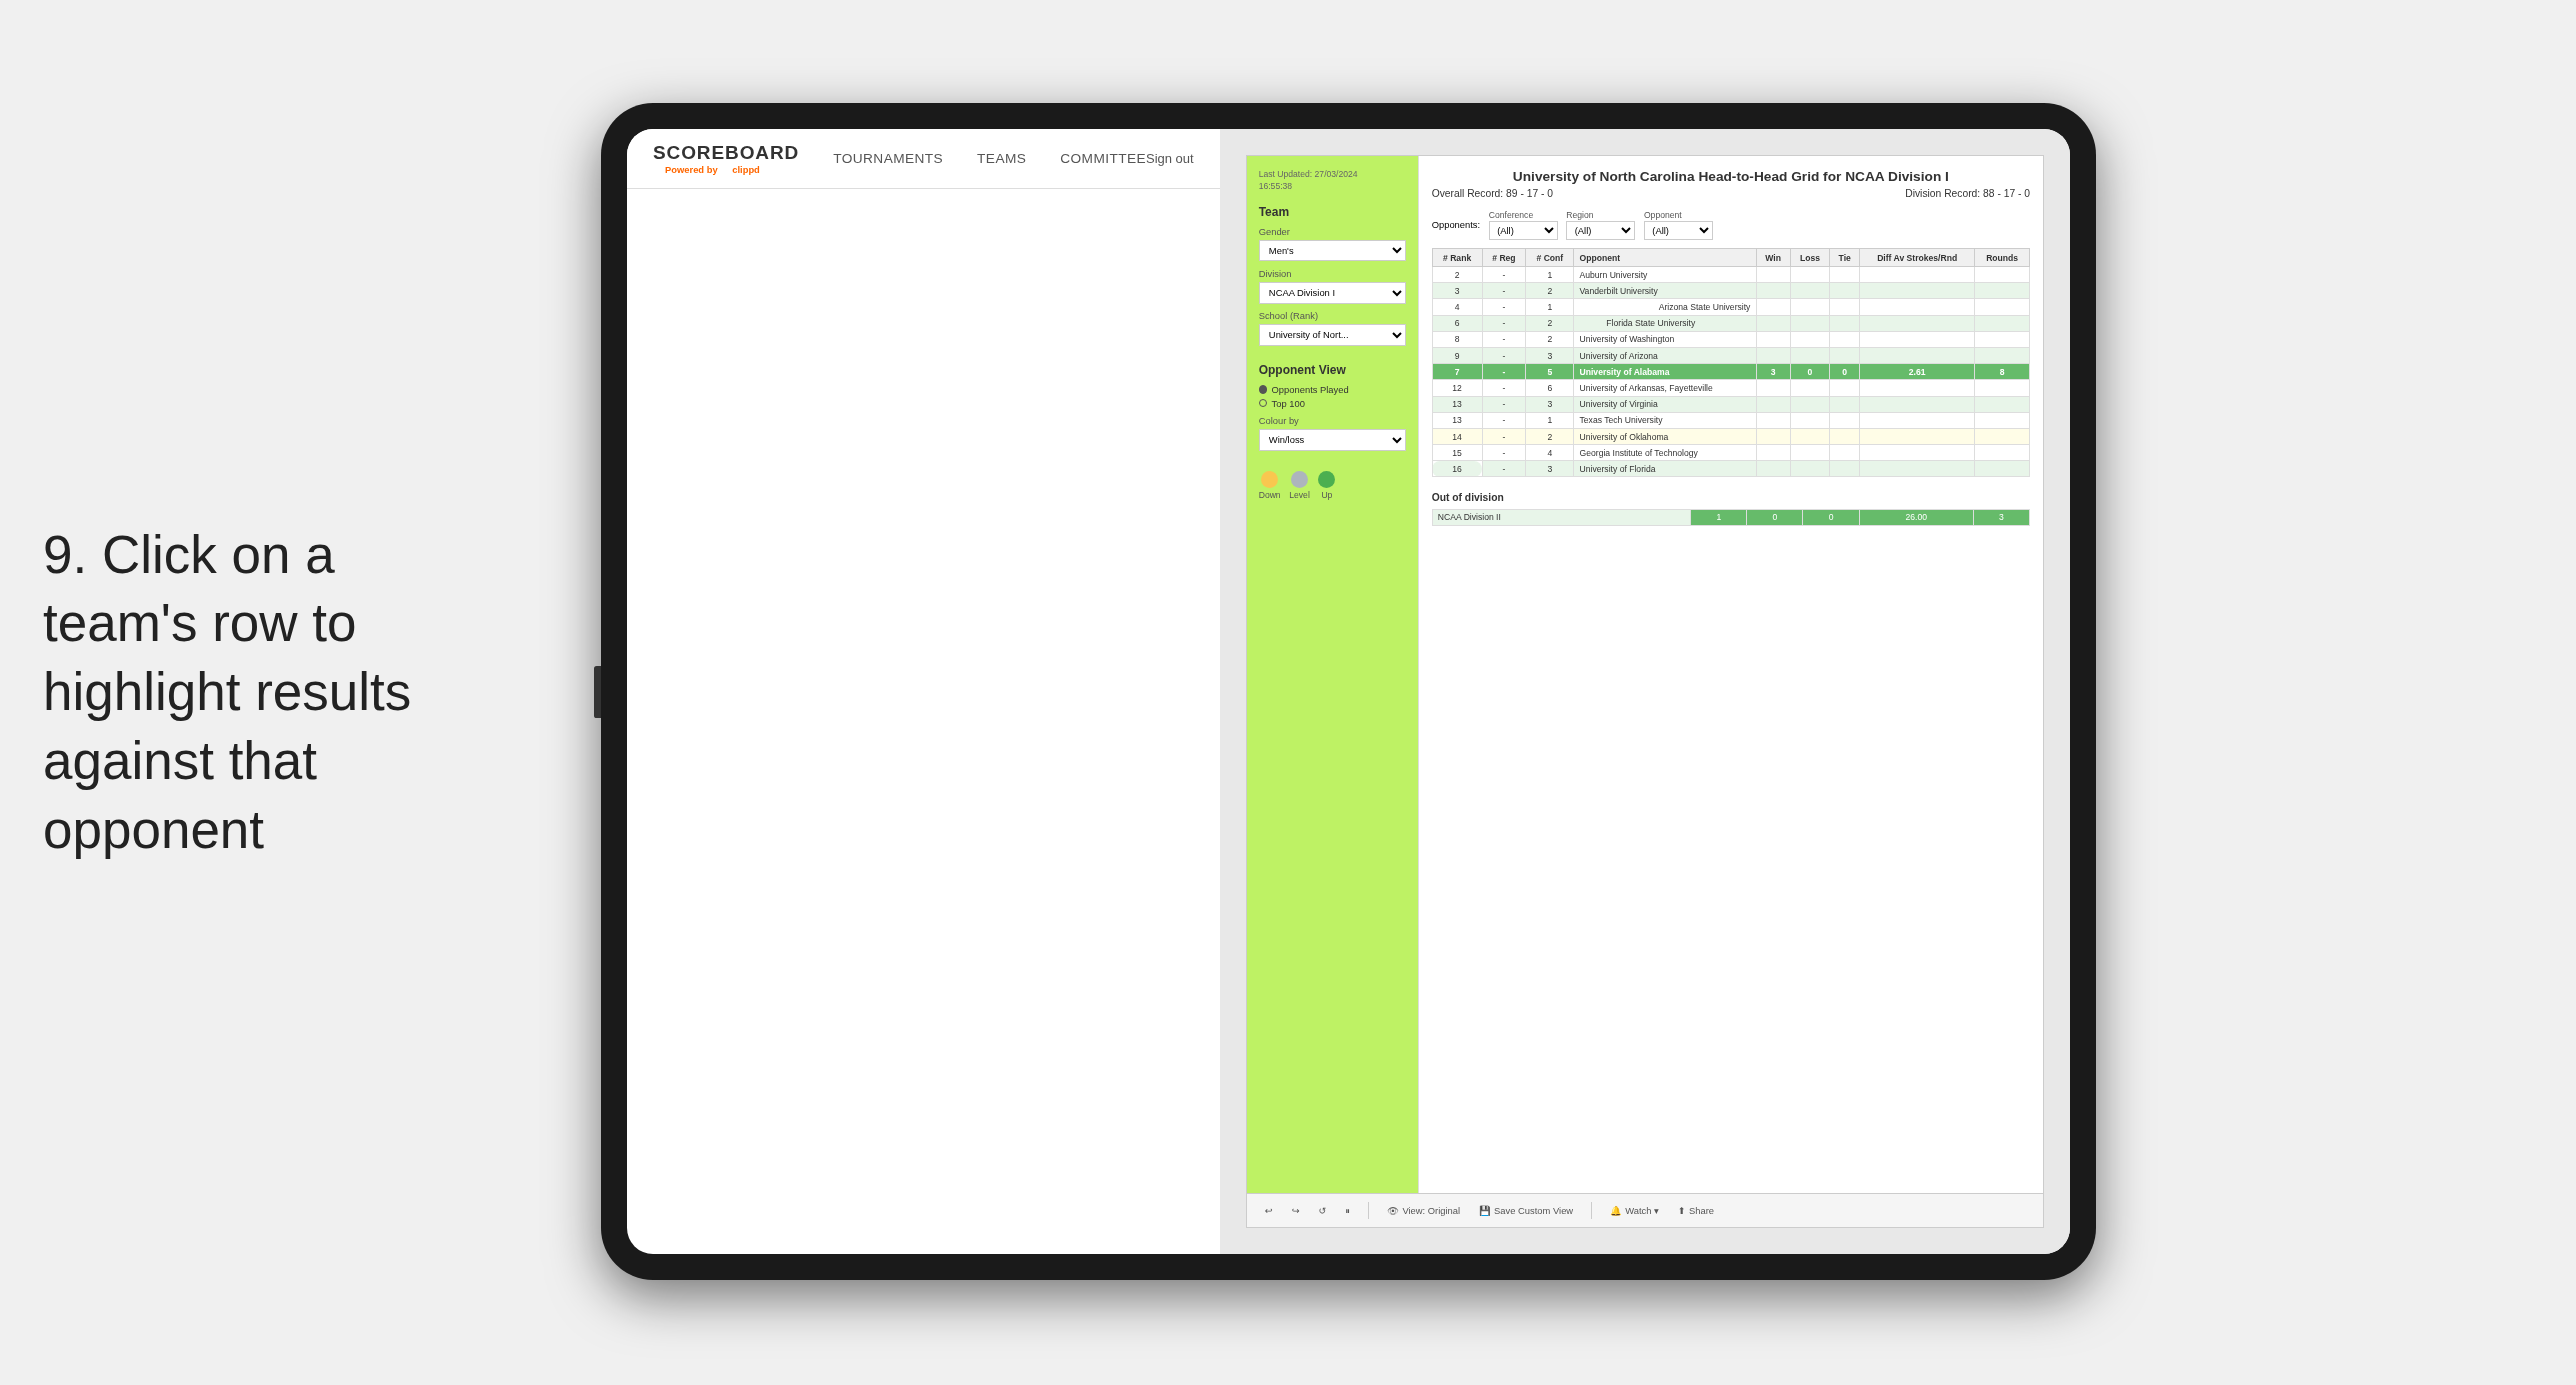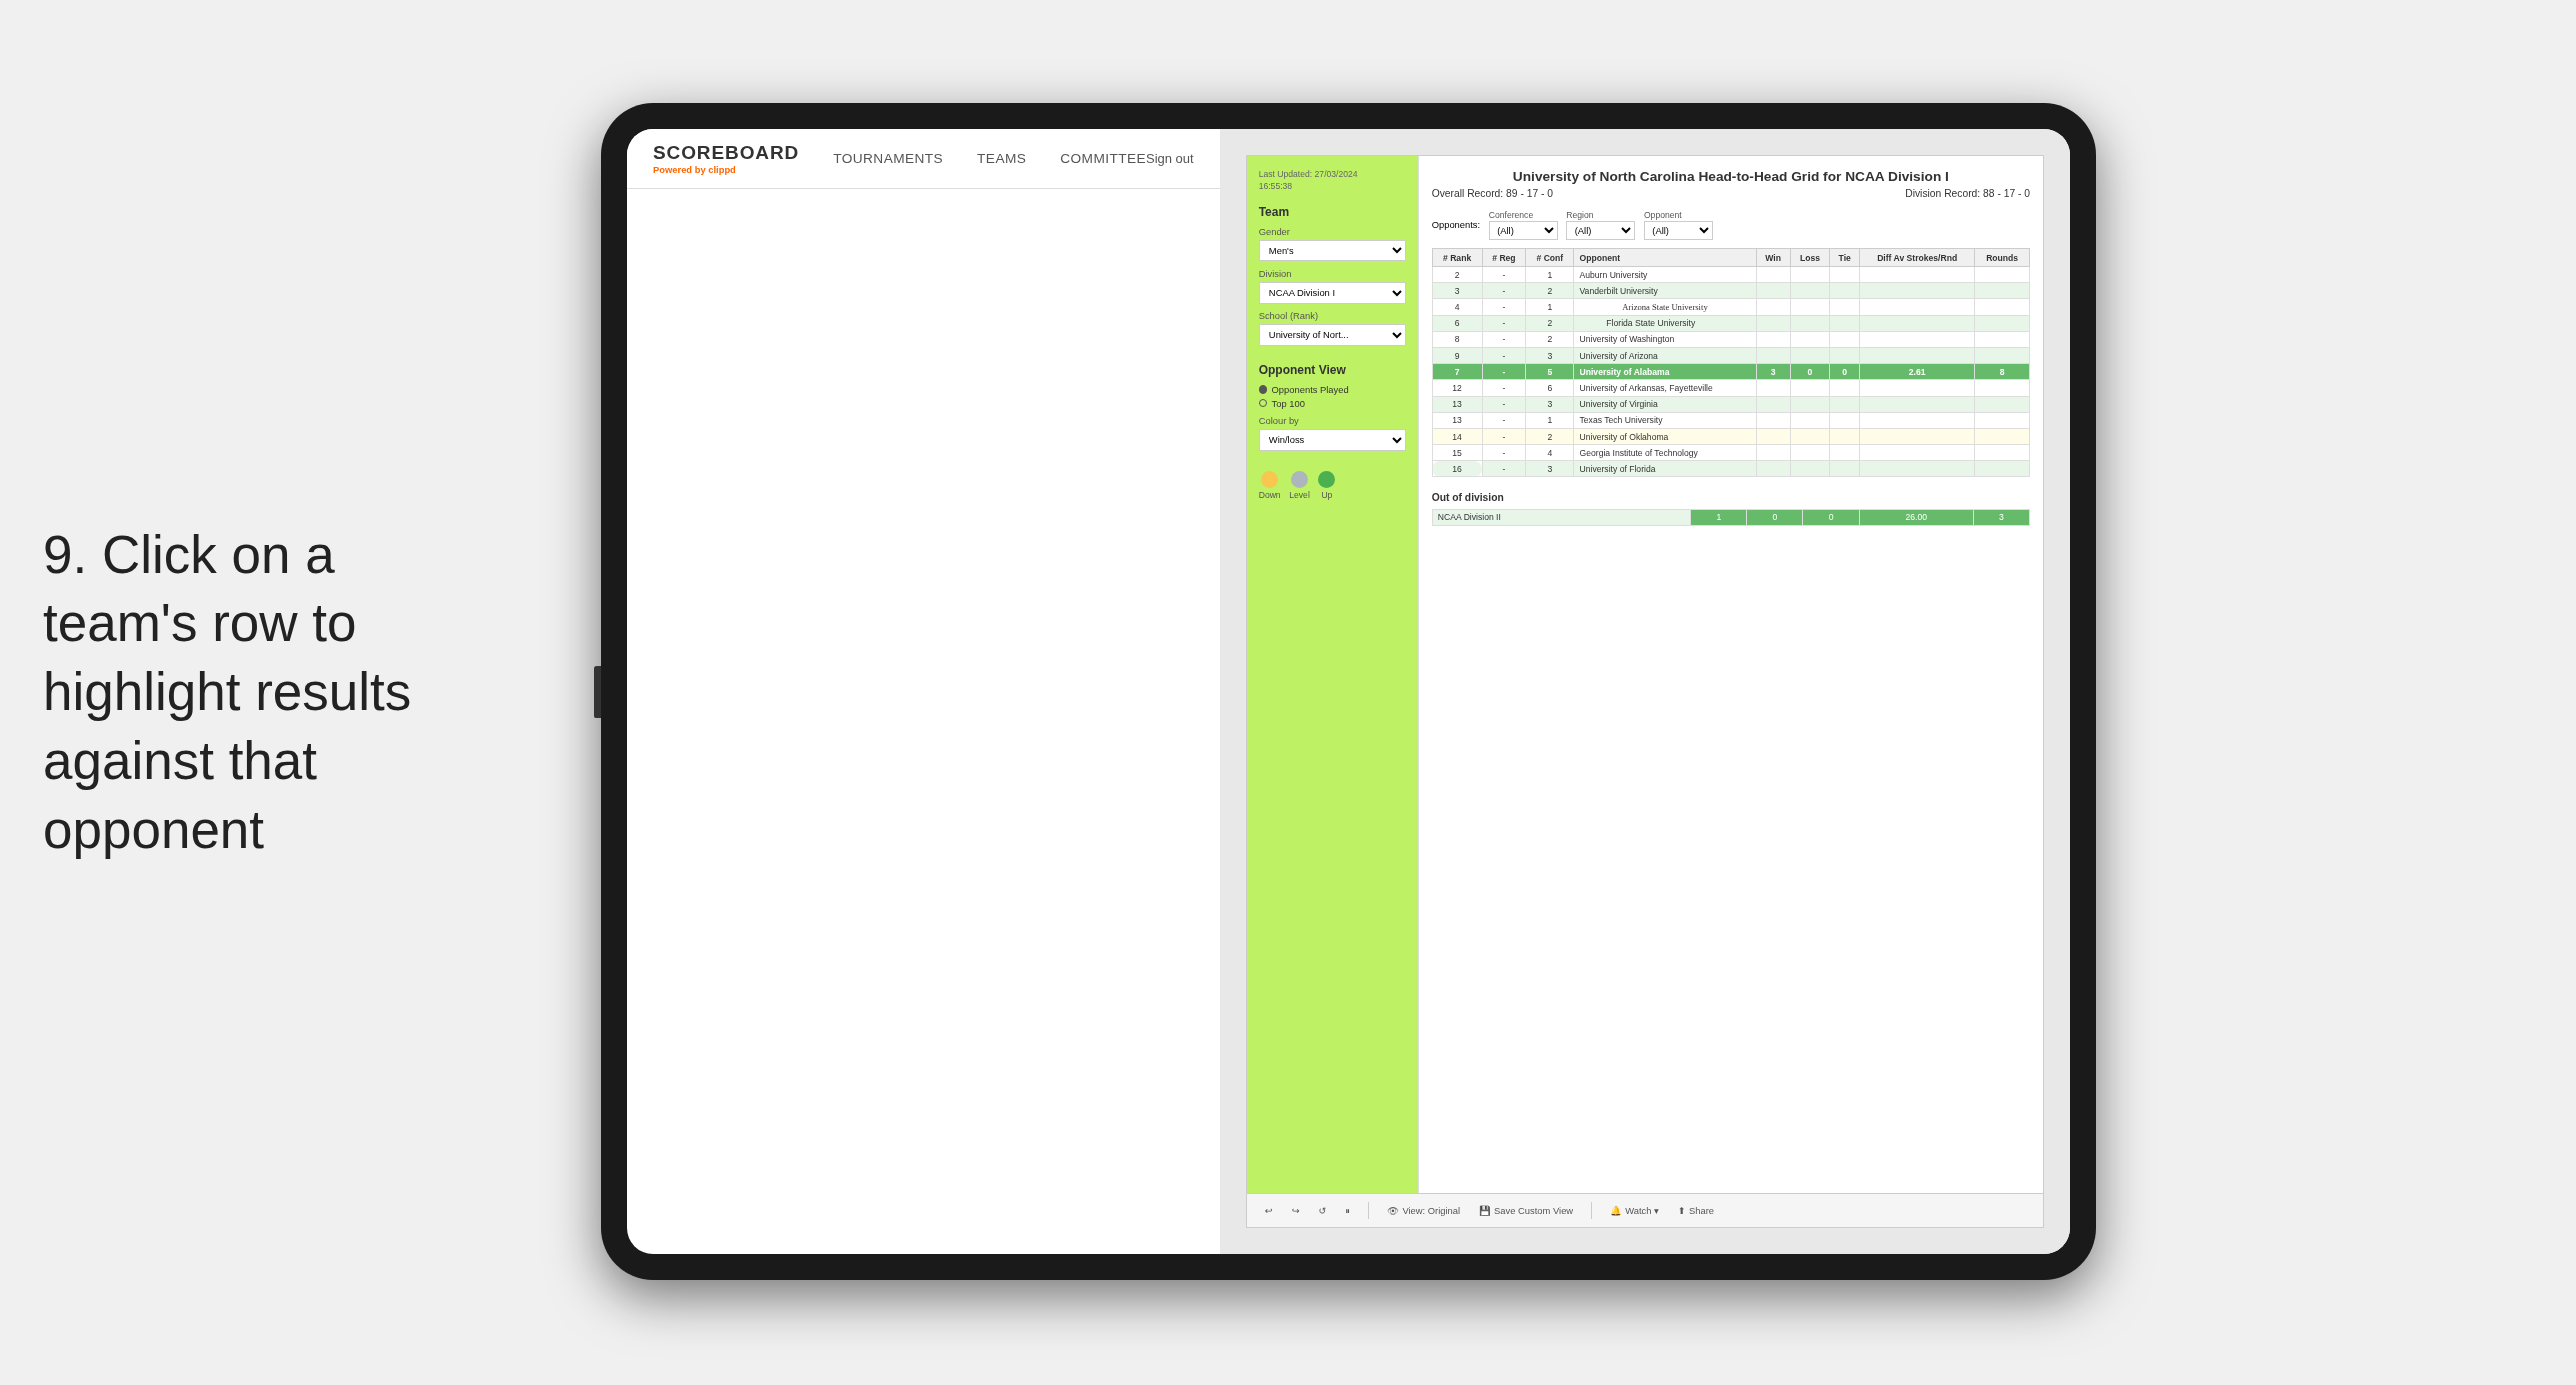--- a/index.html
+++ b/index.html
@@ -75,20 +75,21 @@
     }
 
     .logo-powered {
       font-size: 9.4px;
       color: #888;
     }
 
     .logo-powered span {
       color: #ff6600;
       font-weight: bold;
+      margin-left: 12px;
     }
 
     .main-nav {
       display: flex;
       gap: 34px;
       flex: 1;
     }
 
     .nav-item {
       font-size: 13.7px;
@@ -533,21 +534,21 @@
     <td style="background:#e8f5e9;"></td>
     <td style="background:#e8f5e9;"></td>
     <td style="background:#e8f5e9;"></td>
     <td style="background:#e8f5e9;"></td>
     <td style="background:#e8f5e9;"></td>
   </tr>
                 <tr>
     <td style="">4</td>
     <td style="">-</td>
     <td style="">1</td>
-    <td style="text-align:center;font-family:Liberation Serif, serif;" class="team-name">Arizona State University</td>
+    <td style="text-align:right;" class="team-name">Arizona State University</td>
     <td style=""></td>
     <td style=""></td>
     <td style=""></td>
     <td style=""></td>
     <td style=""></td>
   </tr>
                 <tr>
     <td style="background:#e8f5e9;">6</td>
     <td style="background:#e8f5e9;">-</td>
     <td style="background:#e8f5e9;">2</td>

